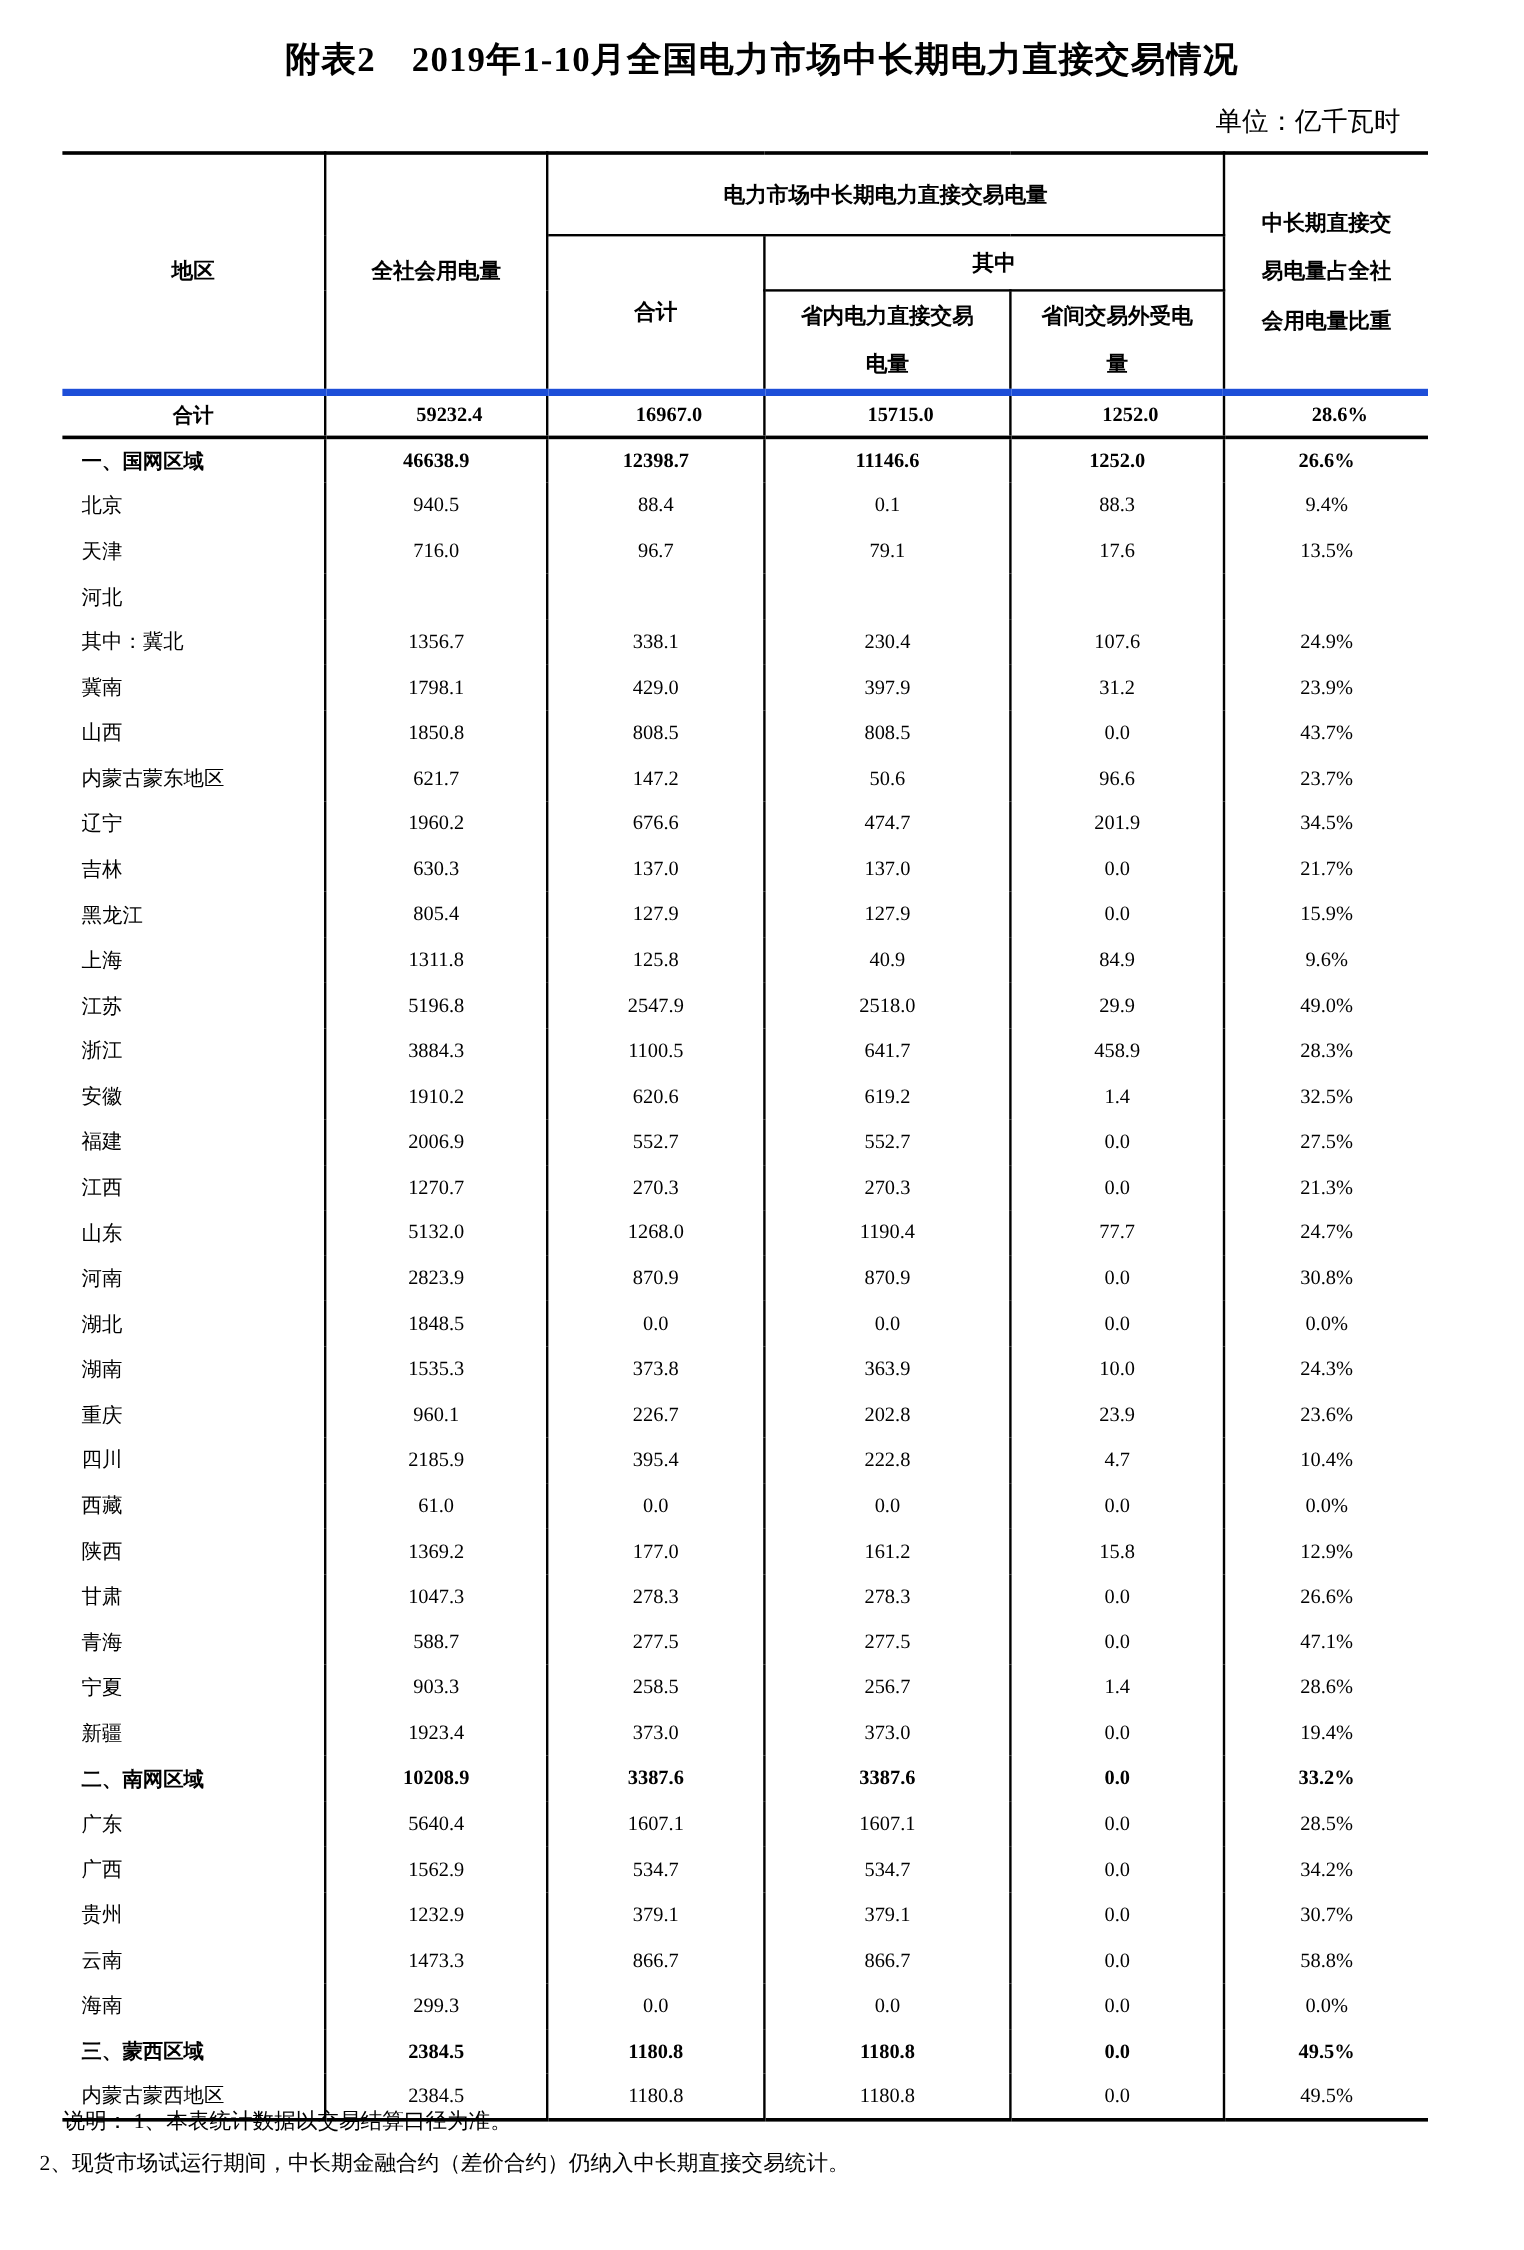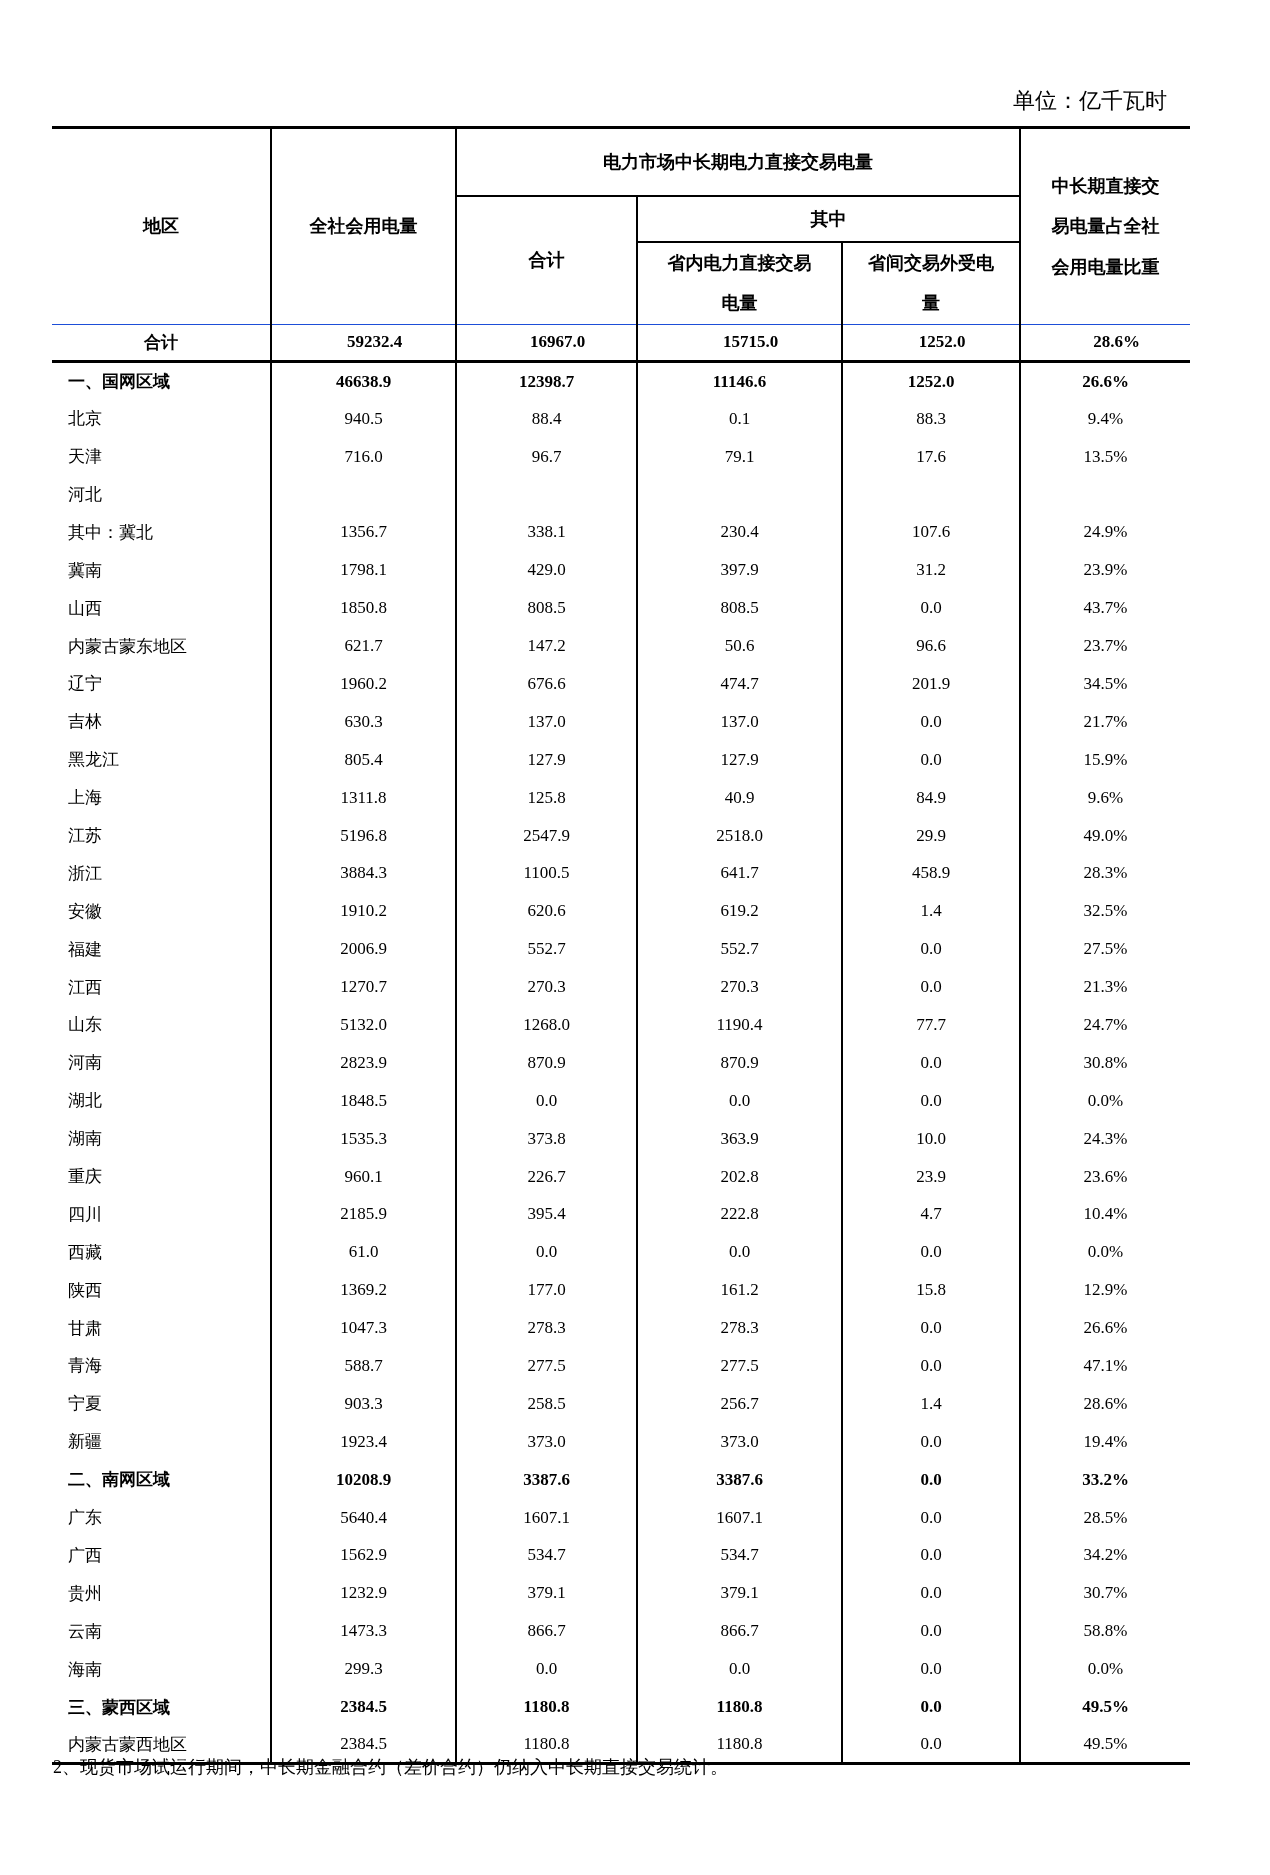--- a/index.html
+++ b/index.html
@@ -21,21 +21,21 @@
     position: absolute; left: 52px; top: 126px; width: 1138px;
     border-collapse: collapse; table-layout: fixed;
     border-top: 3px solid #000; border-bottom: 3px solid #000;
   }
   .tbl th, .tbl td {
     padding: 0; vertical-align: middle; text-align: center;
     font-size: 17px; font-weight: normal; overflow: hidden;
   }
   .tbl th { font-size: 18px; font-weight: bold; }
   .vr { border-right: 2px solid #000; }          
-  .hb { border-bottom: 1px solid #1d4ed8; font-family: Liberation Serif, serif; }         
+  .hb { border-bottom: 6px solid #1d4ed8; font-family: Liberation Serif, serif; }         
   .band { border-bottom: 2px solid #000; }       
   tr.h1 { height: 68px; }
   tr.h2 { height: 46px; }
   tr.h3 { height: 67px; }
   .pre { white-space: pre-line; line-height: 2.25; }
   tbody tr { height: 37.9px; }
   tbody td.region { text-align: left; padding-left: 16px; }
   tbody tr.row-total td { font-weight: bold; border-bottom: 3px solid #000; padding-left: 22px; }
   tbody tr.row-total td.region { text-align: center; padding-left: 0; }
   tbody tr.row-section td { font-weight: bold; }
@@ -44,20 +44,21 @@
     position: absolute; left: 33px; top: 1756px; font-size: 18px;
   }
   .notes .note-line { margin-bottom: 12px; line-height: 23px; }
   .notes .note-line:first-child { padding-left: 20px; }
 </style>
 </head>
 <body>
 
 <div class="page">
 
+  <div class="title">附表2　2019年1-10月全国电力市场中长期电力直接交易情况</div>
 
   <div class="unit">单位：亿千瓦时</div>
 
   <table class="tbl">
     <colgroup>
       <col style="width:219px">
       <col style="width:185px">
       <col style="width:181px">
       <col style="width:205px">
       <col style="width:178px">
@@ -385,16 +386,17 @@
           <td class="num vr">2384.5</td>
           <td class="num vr">1180.8</td>
           <td class="num vr">1180.8</td>
           <td class="num vr">0.0</td>
           <td class="num">49.5%</td>
         </tr>
       </tbody>
   </table>
 
   <div class="notes">
+    <div class="note-line">说明：  1、本表统计数据以交易结算口径为准。</div>
     <div class="note-line">2、现货市场试运行期间，中长期金融合约（差价合约）仍纳入中长期直接交易统计。</div>
   </div>
 
 </div>
 
 </body></html>

